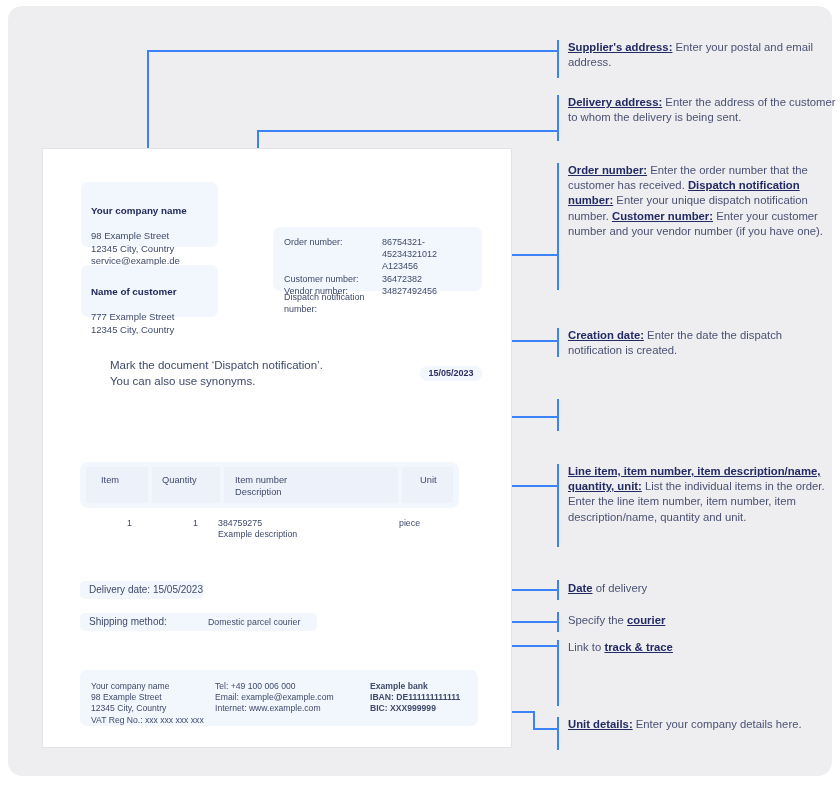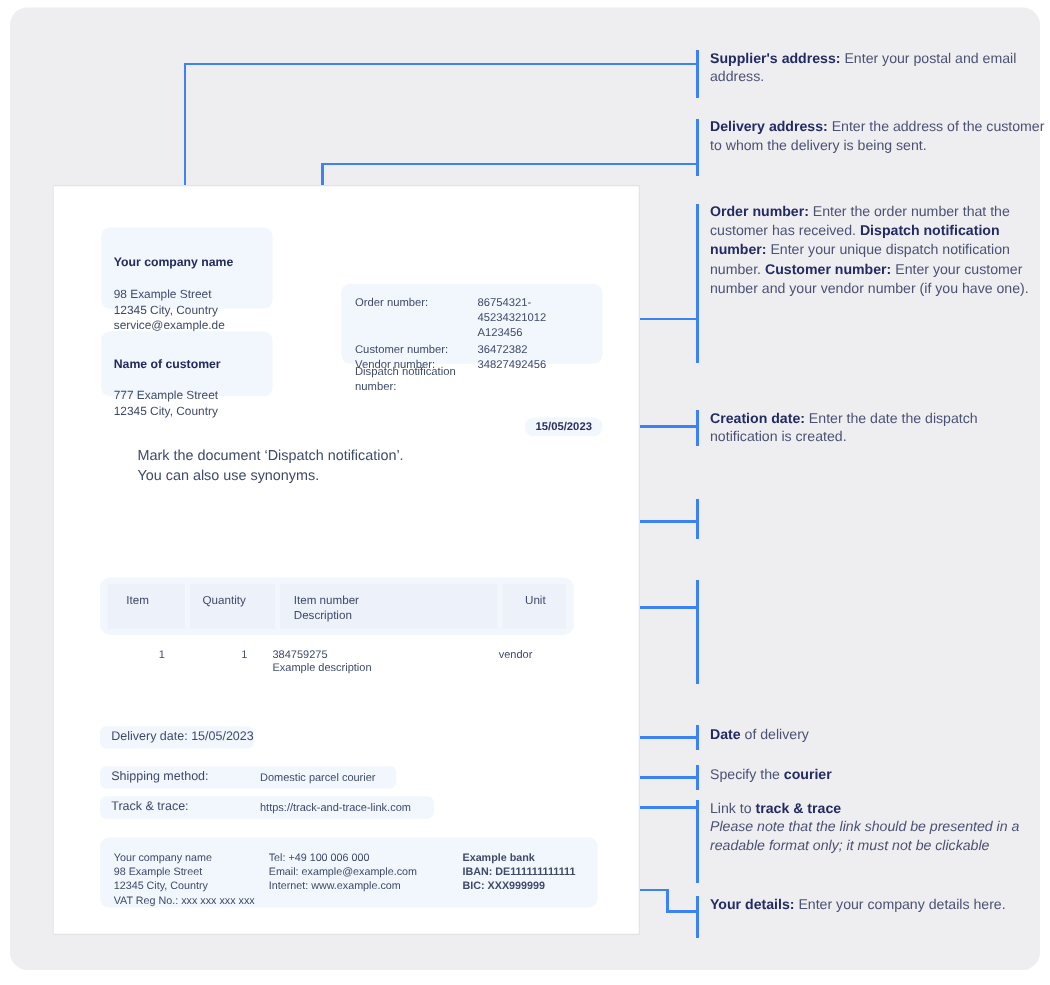--- a/index.html
+++ b/index.html
@@ -59,20 +59,21 @@
   }
   .meta .k { position: absolute; left: 0; width: 95px; }
   .meta .v { position: absolute; left: 98px; }
 
   
   .datechip {
     font-size: 9px;
     font-weight: bold;
     color: #2c2f66;
     text-align: center;
+    margin-top: 32px;
   }
 
   
   .marknote {
     position: absolute;
     left: 110px; top: 358px;
     font-size: 11.5px;
     line-height: 15.5px;
     color: #3f4a6b;
     white-space: pre-line;
@@ -140,21 +141,21 @@
 
   
   .anno {
     position: absolute;
     left: 568px;
     width: 268px;
     font-size: 11.3px;
     line-height: 15.2px;
     color: #4a5173;
   }
-  .anno b { color: #222a63; font-weight: bold; }
+  .anno b { color: #222a63; font-weight: bold; text-decoration: underline; }
   .anno i { font-style: italic; }
 
   
   svg.lines {
     position: absolute;
     left: 0; top: 0;
     width: 840px; height: 788px;
     pointer-events: none;
   }
 </style>
@@ -266,36 +267,32 @@
     <div class="th" style="left:155px; top:13px;">Item number
 Description</div>
     <div class="th" style="left:340px; top:13px;">Unit</div>
   </div>
 
   <div>
     <div class="td" style="left:110px; top:518px; width:22px; text-align:right;">1</div>
     <div class="td" style="left:176px; top:518px; width:22px; text-align:right;">1</div>
     <div class="td" style="left:218px; top:518px;">384759275
 Example description</div>
-    <div class="td" style="left:399px; top:518px;">vendor</div>
+    <div class="td" style="left:399px; top:518px;">piece</div>
   </div>
 
   <div class="chip sq" style="left:80px; top:581px; width:123px; height:18px;">
     <div class="rowlabel" style="left:9px; top:0;">Delivery date: 15/05/2023</div>
   </div>
 
   <div class="chip sq" style="left:80px; top:613px; width:237px; height:18px;">
     <div class="rowlabel" style="left:9px; top:0;">Shipping method:</div>
     <div class="rowval" style="left:128px; top:0;">Domestic parcel courier</div>
   </div>
 
-  <div class="chip sq" style="left:80px; top:637px; width:267px; height:18px;">
-    <div class="rowlabel" style="left:9px; top:0;">Track &amp; trace:</div>
-    <div class="rowval" style="left:128px; top:0;">https://track-and-trace-link.com</div>
-  </div>
 
   <div class="chip" style="left:80px; top:670px; width:398px; height:56px;">
     <div class="footcol" style="left:11px; top:11px;">Your company name
 98 Example Street
 12345 City, Country
 VAT Reg No.: xxx xxx xxx xxx</div>
     <div class="footcol" style="left:135px; top:11px;">Tel: +49 100 006 000
 Email: example@example.com
 Internet: www.example.com</div>
     <div class="footcol" style="left:290px; top:11px;font-weight:bold;">Example bank
@@ -315,31 +312,33 @@
     <b>Order number:</b><span> Enter the order number that the customer has received.</span>
     <b>Dispatch notification number:</b><span> Enter your unique dispatch notification number.</span>
     <b>Customer number:</b><span> Enter your customer number and your vendor number (if you have one).</span>
   </div>
 
   <div class="anno" style="top:328px;">
     <b>Creation date:</b><span> Enter the date the dispatch notification is created.</span>
   </div>
 
 
+  <div class="anno" style="top:464px;">
+    <b>Line item, item number, item description/name, quantity, unit:</b><span> List the individual items in the order. Enter the line item number, item number, item description/name, quantity and unit.</span>
+  </div>
 
   <div class="anno" style="top:613px;">
     <span>Specify the </span><b>courier</b>
   </div>
 
   <div class="anno" style="top:581px;">
     <b>Date</b><span> of delivery</span>
   </div>
 
   <div class="anno" style="top:640px;">
     <span>Link to </span><b>track &amp; trace</b><br>
-    <i>Please note that the link should be presented in a readable format only; it must not be clickable</i>
   </div>
 
   <div class="anno" style="top:717px;">
-    <b>Your details:</b><span> Enter your company details here.</span>
+    <b>Unit details:</b><span> Enter your company details here.</span>
   </div>
 
 </div>
 
 </body></html>

